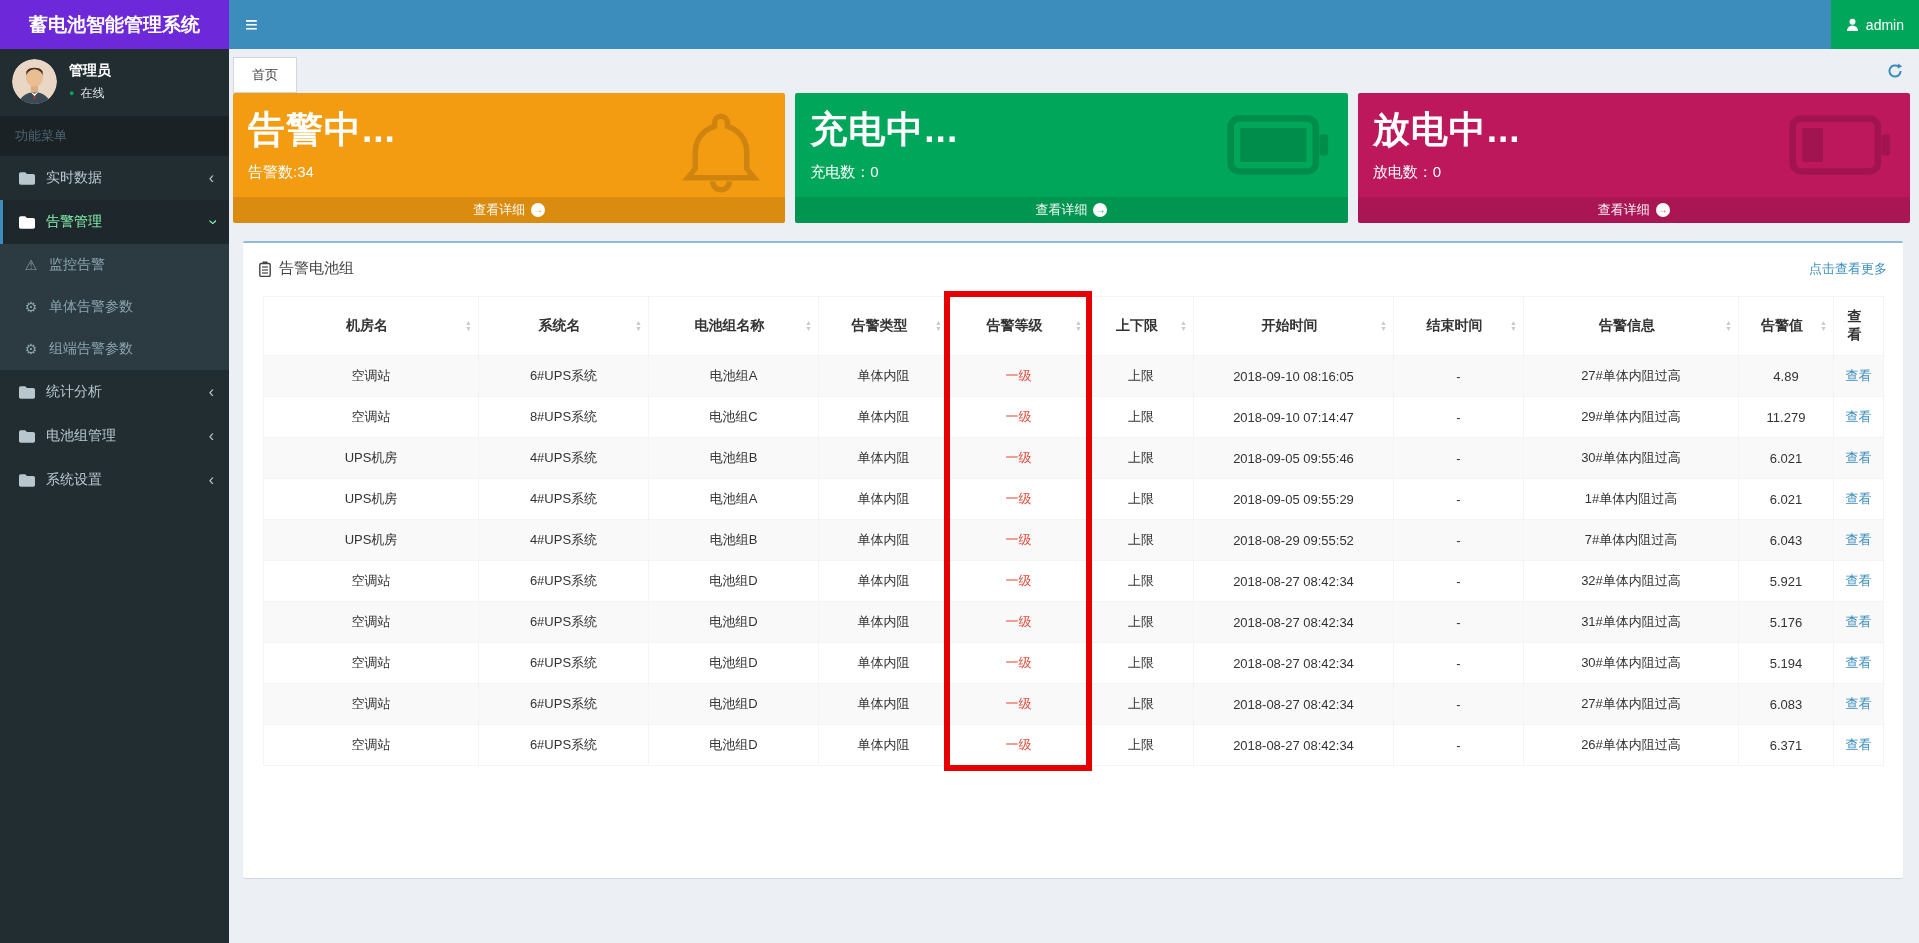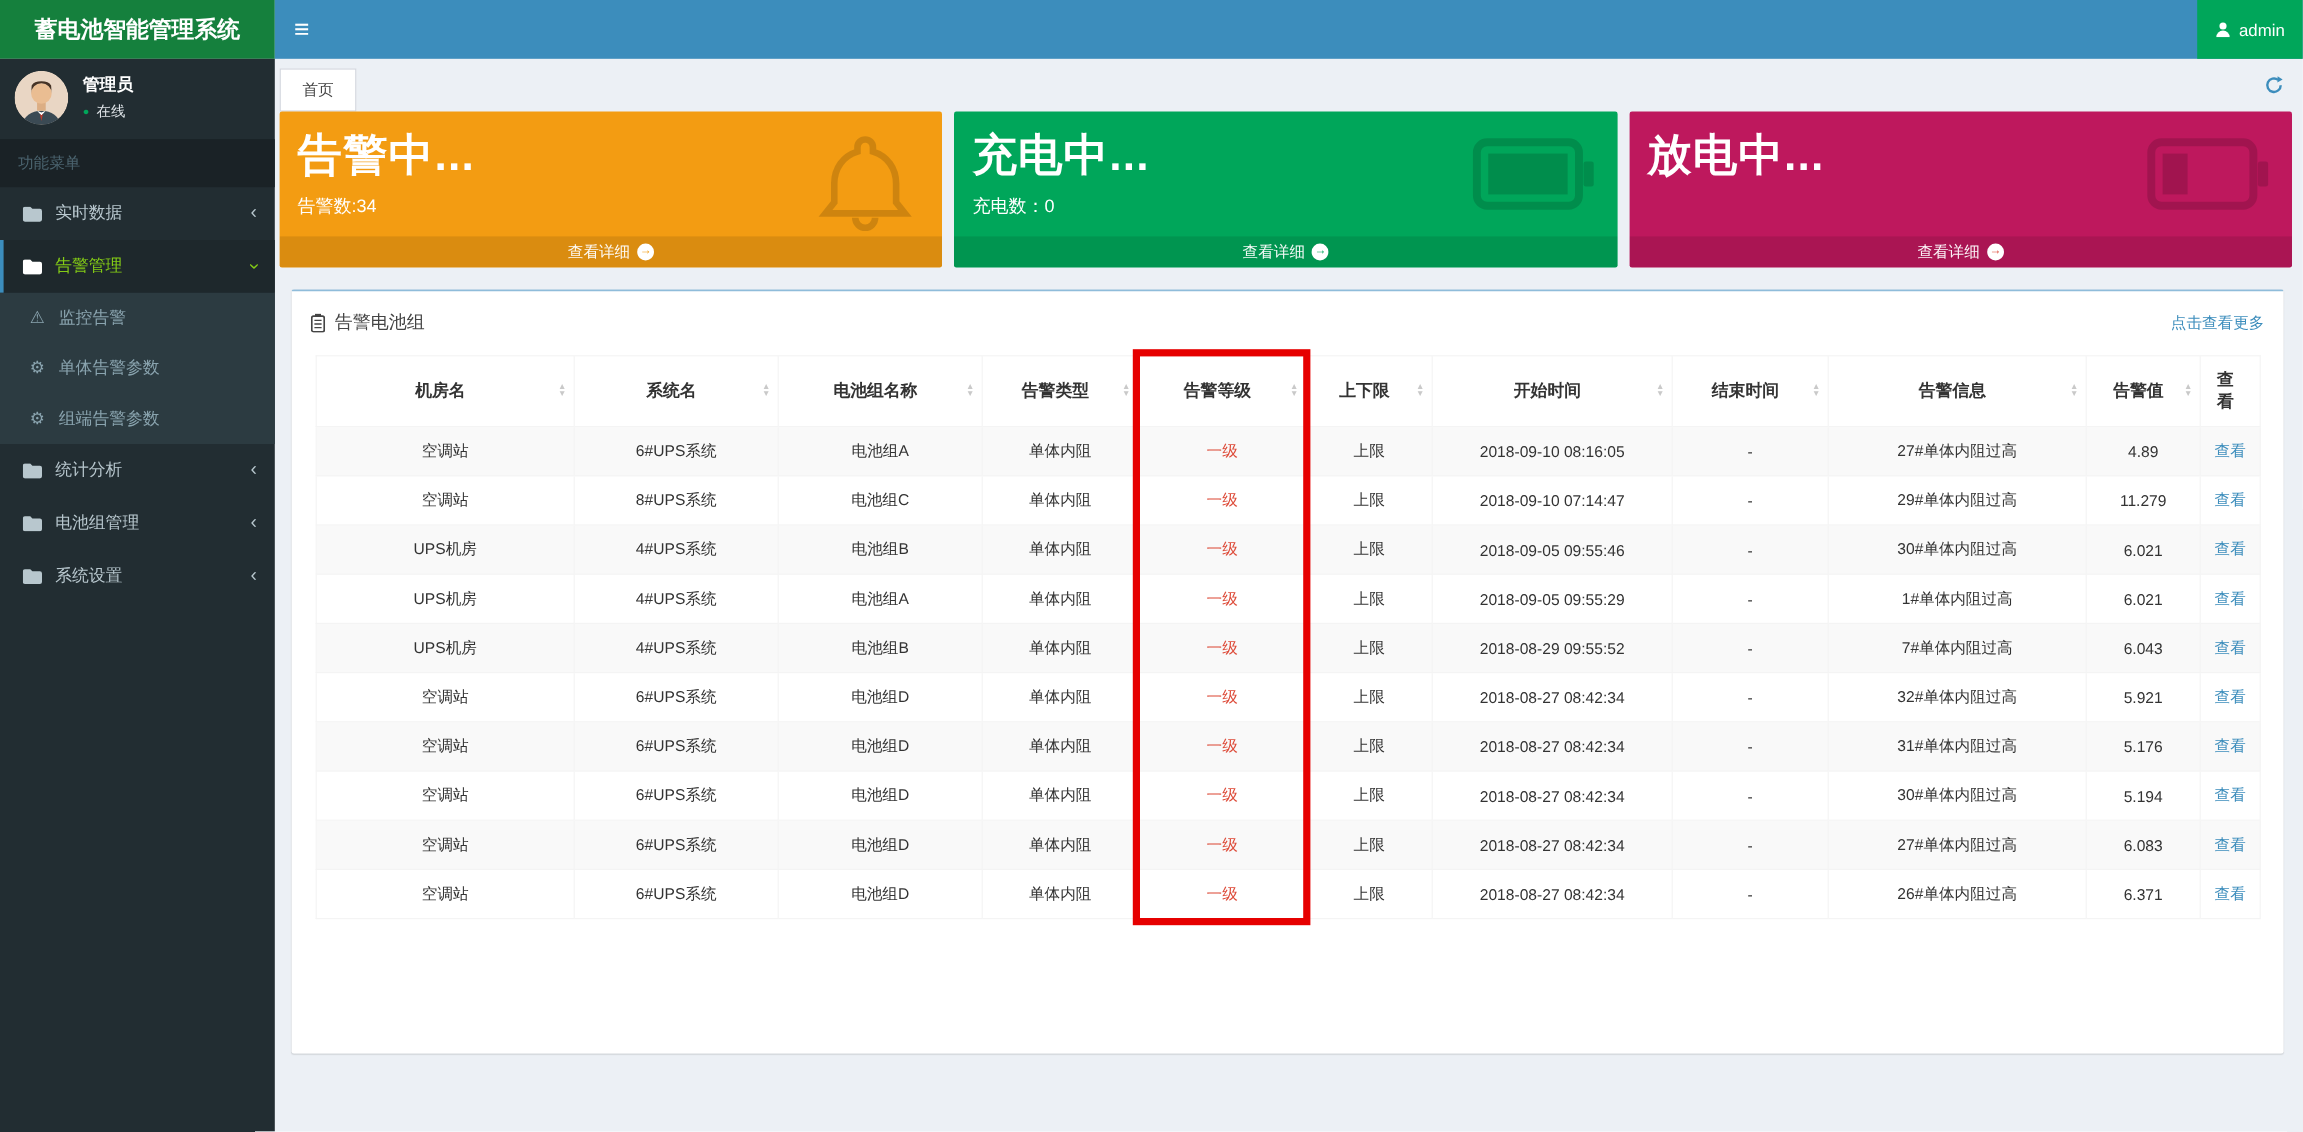--- a/index.html
+++ b/index.html
@@ -5,21 +5,21 @@
   * { box-sizing: border-box; margin: 0; padding: 0; }
   html,body { width: 1919px; height: 943px; overflow: hidden; }
   body {
     font-family: "Liberation Sans", "DejaVu Sans", sans-serif;
     background: #ecf0f5;
     color: #333;
   }
   
   .topbar { display: flex; height: 49px; }
   .logo {
-    width: 229px; background: #15803d; color: #fff;
+    width: 229px; background: #6d28d9; color: #fff;
     font-size: 19px; font-weight: bold;
     display: flex; align-items: center; justify-content: center;
     flex: none;
   }
   .navbar { flex: 1; background: #3c8dbc; display: flex; align-items: stretch; }
   .hamburger {
     color: #fff; font-size: 22px; padding: 0 16px;
     display: flex; align-items: center; cursor: pointer;
   }
   .admin-badge {
@@ -39,21 +39,21 @@
   .user-name { color: #fff; font-size: 14px; font-weight: bold; margin-bottom: 5px; }
   .user-status { font-size: 12px; color: #dfe4e8; display: flex; align-items: center; gap: 6px; }
   .status-dot { color: #00a65a; font-size: 9px; }
   .menu-header { color: #4b646f; background: #1a2226; font-size: 13px; padding: 11px 15px; }
   .menu-item {
     display: flex; align-items: center; gap: 10px;
     padding: 13px 15px; font-size: 14px; color: #b8c7ce; cursor: pointer;
     border-left: 3px solid transparent;
   }
   .menu-item .mi-icon { width: 18px; display: flex; justify-content: center; color: #b8c7ce; }
-  .menu-item.active { background: #1e282c; color: #84cc16; border-left-color: #3c8dbc; }
+  .menu-item.active { background: #1e282c; color: #86efac; border-left-color: #3c8dbc; }
   .menu-item.active .mi-icon { color: #fff; }
   .chev { margin-left: auto; font-size: 16px; line-height: 1; color: inherit; }
   .chev.down { display: inline-block; transform: rotate(-90deg); }
   .submenu { background: #2c3b41; }
   .submenu-item {
     display: flex; align-items: center; gap: 9px;
     padding: 12px 15px 12px 22px; font-size: 14px; color: #8aa4af; cursor: pointer;
   }
   .submenu-item .mi-icon { font-family: "DejaVu Sans", sans-serif; font-size: 14px; width: 18px; text-align: center; }
 
@@ -274,20 +274,21 @@
           </svg>
         </div>
         <div class="sb-footer">
           <span>查看详细</span>
           <span class="circle-arrow" style="color: rgb(0, 166, 90);">→</span>
         </div>
       </div>
 
       <div class="small-box" style="background: #be185d;">
         <div class="sb-title">放电中...</div>
+        <div class="sb-sub">放电数：0</div>
         <div class="sb-icon">
           <svg width="104" height="76" viewBox="0 0 110 74">
             <rect x="5" y="9" width="90" height="56" rx="9" fill="none" stroke="rgba(0,0,0,0.15)" stroke-width="7"></rect>
             <rect x="99" y="26" width="9" height="22" rx="2" fill="rgba(0,0,0,0.15)"></rect>
             <rect x="15" y="19" width="22" height="36" fill="rgba(0,0,0,0.15)"></rect>
           </svg>
         </div>
         <div class="sb-footer">
           <span>查看详细</span>
           <span class="circle-arrow" style="color: rgb(221, 75, 57);">→</span>

